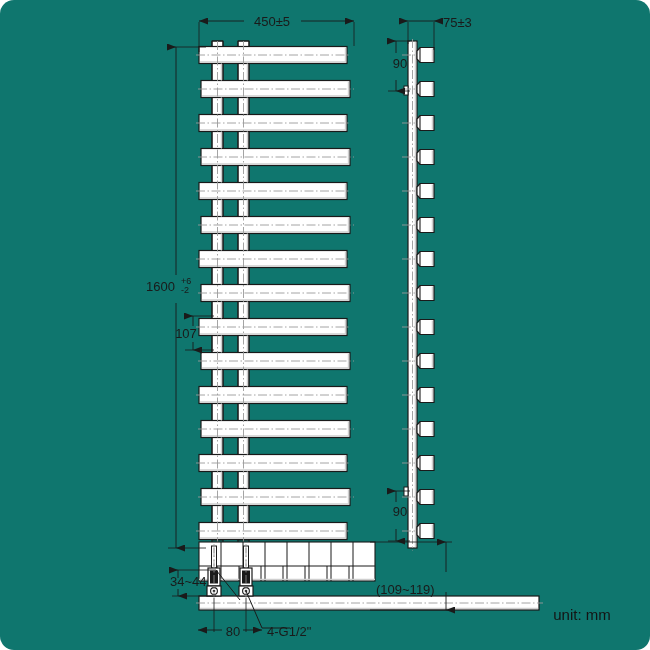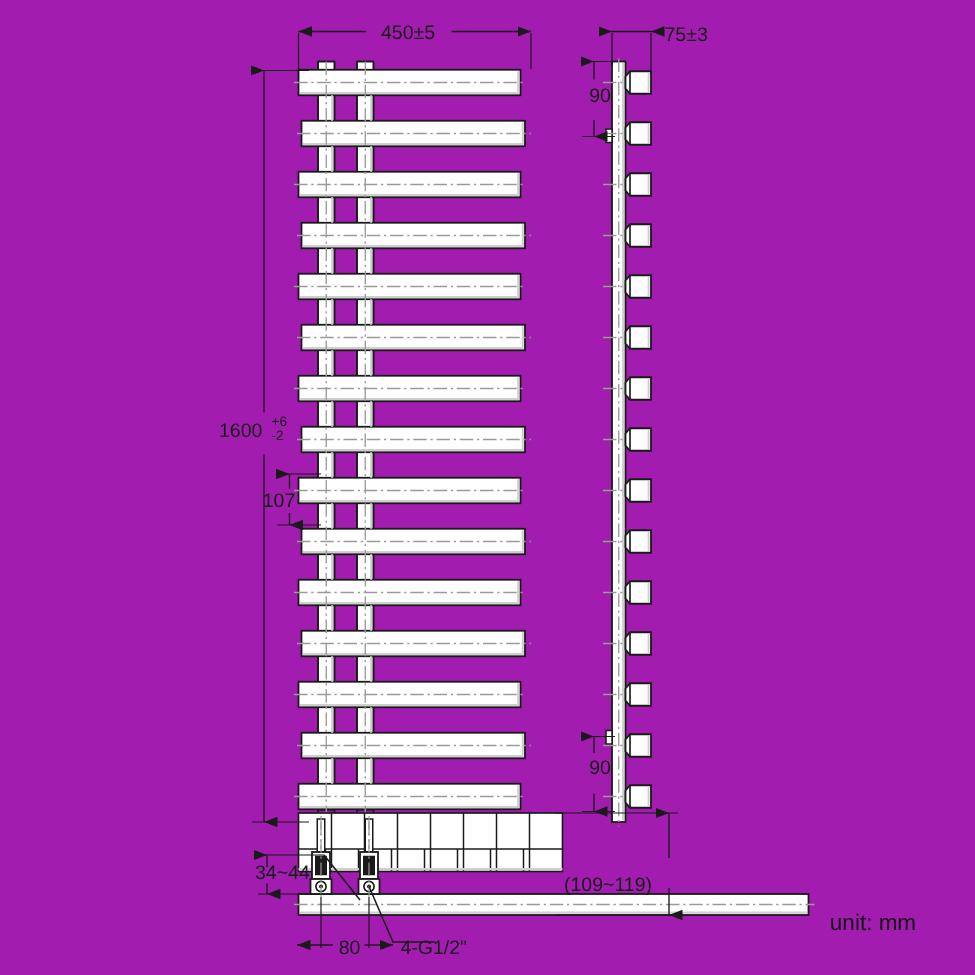--- a/index.html
+++ b/index.html
@@ -1,18 +1,18 @@
 <!DOCTYPE html>
 <html><head>
 <meta charset="utf-8">
 <style>
   html,body{margin:0;padding:0;background:#ffffff;}
   body{width:650px;height:650px;overflow:hidden;
        font-family:"Liberation Sans","DejaVu Sans",sans-serif;}
-  #stage{position:relative;width:650px;height:650px;background:#a21caf;}
+  #stage{position:relative;width:650px;height:650px;background:#0f766e;border-radius:14px;}
   #stage svg{position:absolute;left:0;top:0;}
   .dimtxt{font-size:13px;fill:#1a1a1a;font-family:"Liberation Sans","DejaVu Sans",sans-serif;}
   .dimtxt-sm{font-size:9px;fill:#1a1a1a;font-family:"Liberation Sans","DejaVu Sans",sans-serif;}
   .unittxt{font-size:15px;fill:#141414;font-family:"Liberation Sans","DejaVu Sans",sans-serif;}
 </style>
 </head>
 <body>
 
 <div id="stage">
 

